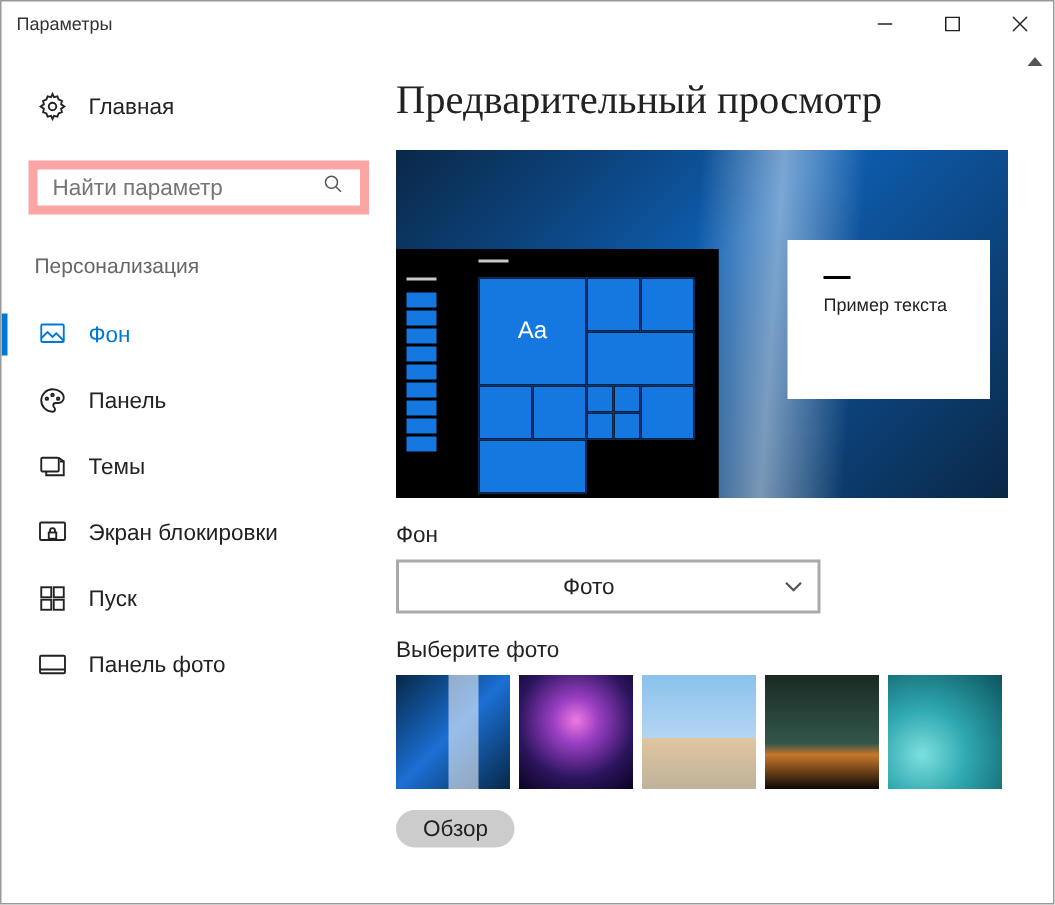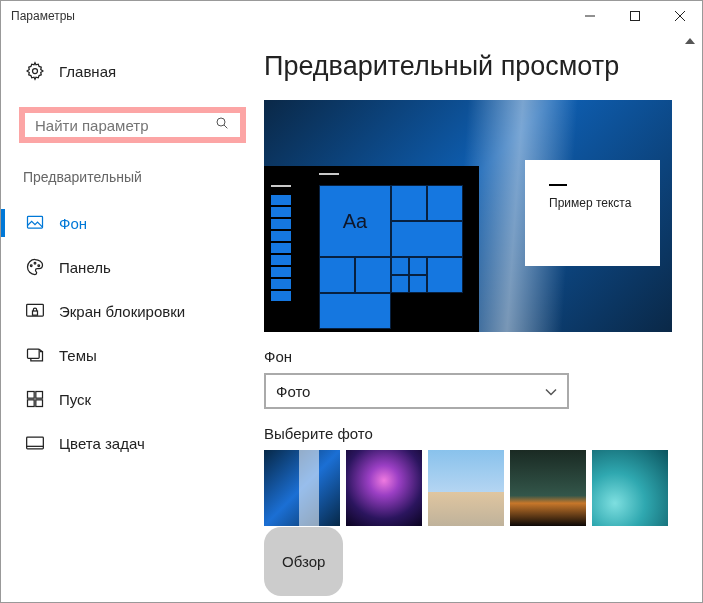--- a/index.html
+++ b/index.html
@@ -15,47 +15,47 @@
 .side-row { display: flex; align-items: center; height: 40px; padding: 0 6px; gap: 14px; font-size: 15px; color: #222; position: relative; }
 .side-row.home { margin-bottom: 8px; text-align: center; }
 .side-row.active { color: #0078d7; }
 .side-row.active::before { content: ''; position: absolute; left: -18px; top: 6px; bottom: 6px; width: 4px; background: #0078d7; }
 .icon { width: 20px; height: 20px; display: flex; align-items: center; justify-content: center; color: inherit; }
 .searchbox { position: relative; height: 36px; margin: 4px 0 20px 0; border: 6px solid #fca5a5; display: flex; align-items: center; padding: 0 36px 0 10px; }
 .searchbox input { border: none; outline: none; font-size: 15px; flex: 1; color: #666; background: transparent; }
 .search-icon { position: absolute; right: 10px; top: 50%; transform: translateY(-50%); color: #555; }
 .section-title { font-size: 14px; color: #666; margin: 2px 0 14px 4px; }
 .main { flex: 1; padding: 20px 8px 0 8px; overflow: hidden; }
-h1 { font-size: 27px; font-weight: 400; color: #222; margin-bottom: 18px; }
+h1 { font-size: 27px; font-weight: 400; color: #222; margin-bottom: 18px; font-family: Liberation Serif, serif; }
 .preview-box { width: 408px; height: 232px; background: linear-gradient(135deg, #0a2847 0%, #0e5fb3 45%, #0a2847 100%); position: relative; overflow: hidden; }
 .preview-box .light { position: absolute; left: 48%; top: 0; bottom: 0; width: 110px; background: linear-gradient(90deg, rgba(255,255,255,0) 0%, rgba(255,255,255,.45) 50%, rgba(255,255,255,0) 100%); transform: skewX(-4deg); }
 .preview-overlay { position: absolute; left: 0; top: 66px; bottom: 0; width: 215px; background: #000; border: 1px solid #000; }
 .mini-taskbar { position: absolute; left: 6px; top: 18px; display: flex; flex-direction: column; gap: 2px; }
 .mini-taskbar div { width: 20px; height: 10px; background: #1577e0; }
 .mini-taskbar .hdr { width: 20px; height: 2px; background: #c9c9c9; margin-bottom: 6px; }
 .tiles { position: absolute; left: 54px; top: 6px; }
 .tiles .hdr { width: 20px; height: 2px; background: #c9c9c9; margin-bottom: 10px; }
 .tiles-grid { position: relative; width: 148px; height: 130px; }
 .tile { position: absolute; background: #1577e0; border: 1px solid #072040; }
-.tile.aa { display: flex; align-items: center; justify-content: center; color: #0f172a; font-size: 20px; }
+.tile.aa { display: flex; align-items: center; justify-content: center; color: #ffffff; font-size: 16px; }
 .sample-win { position: absolute; right: 12px; top: 60px; width: 135px; height: 106px; background: #fff; padding: 24px; }
 .sample-win .bar { width: 18px; height: 2px; background: #000; margin-bottom: 10px; }
 .sample-win .txt { font-size: 12px; color: #222; }
 .label { font-size: 15px; color: #222; margin: 16px 0 8px 0; }
-.dropdown { position: relative; width: 305px; height: 36px; border: 2px solid #aaa; display: flex; align-items: center; padding: 0 36px 0 10px; font-size: 15px; color: #222; }
+.dropdown { position: relative; width: 283px; height: 36px; border: 2px solid #aaa; display: flex; align-items: center; padding: 0 36px 0 10px; font-size: 15px; color: #222; justify-content: center; }
 .chev { position: absolute; right: 10px; top: 50%; transform: translateY(-50%); color: #555; }
 .thumbs { display: flex; gap: 6px; margin-top: 4px; }
 .thumb { width: 76px; height: 76px; position: relative; overflow: hidden; cursor: default; }
 .t1 { background: linear-gradient(135deg, #072847 0%, #1b6fd4 50%, #072847 100%); }
 .t1::after { content: ''; position: absolute; left: 46%; top: 0; bottom: 0; width: 20px; background: rgba(255,255,255,.55); }
 .t2 { background: radial-gradient(circle at 50% 40%, #ef7ae0 0%, #9b3fc4 25%, #2b155e 65%, #0a0320 100%); }
 .t3 { background: linear-gradient(to bottom, #89c2ec 0%, #b4d5f2 55%, #e0c6a0 55%, #bfb29b 100%); }
 .t4 { background: linear-gradient(to bottom, #1a2a23 0%, #33564a 60%, #c7772a 70%, #0c0806 100%); }
 .t5 { background: radial-gradient(circle at 30% 70%, #7edfe0 0%, #2fa8b0 40%, #0b535e 100%); }
-.browse-btn { display: inline-block; padding: 26px 18px; background: #ccc; font-size: 15px; color: #222; margin-top: 1px; cursor: default; border-radius: 17px; }
+.browse-btn { display: inline-block; padding: 4px 18px; background: #ccc; font-size: 15px; color: #222; margin-top: 14px; cursor: default; border-radius: 17px; }
 </style>
 </head>
 <body>
 
 <div class="titlebar">
   <span class="title">Параметры</span>
   <div class="win-controls">
     <div class="win-btn">
       <svg width="10" height="10">
           <line x1="0" y1="5" x2="10" y2="5" stroke="currentColor" stroke-width="1"></line>
@@ -98,21 +98,21 @@
     <div class="searchbox">
       <input type="text" placeholder="Найти параметр" style="">
       <span class="search-icon">
         <svg width="16" height="16" viewBox="0 0 24 24" fill="none" stroke="#555" stroke-width="1.5">
             <circle cx="10.5" cy="10.5" r="6"></circle>
             <line x1="20" y1="20" x2="15" y2="15"></line>
           </svg>
       </span>
     </div>
 
-    <div class="section-title">Предварительный</div>
+    <div class="section-title">Персонализация</div>
 
     <div class="side-row nav active">
       <span class="icon">
         <svg width="20" height="20" viewBox="0 0 24 24" fill="none" stroke="#0078d7" stroke-width="1.5">
             <rect x="3" y="4" width="18" height="14" rx="1"></rect>
             <path d="M3 15l5-5 4 4 3-3 6 6"></path>
           </svg>
       </span>
       <span>Фон</span>
     </div>
@@ -125,37 +125,37 @@
             <circle cx="12" cy="7.5" r="1"></circle>
             <circle cx="16.5" cy="10.5" r="1"></circle>
           </svg>
       </span>
       <span>Панель</span>
     </div>
 
     <div class="side-row nav">
       <span class="icon">
         <svg width="20" height="20" viewBox="0 0 24 24" fill="none" stroke="#222" stroke-width="1.5">
+            <rect x="3" y="5" width="14" height="11" rx="1"></rect>
+            <path d="M7 16v3h14V8h-3"></path>
+            <path d="M17 5l4 3"></path>
+          </svg>
+      </span>
+      <span>Темы</span>
+    </div>
+
+    <div class="side-row nav">
+      <span class="icon">
+        <svg width="20" height="20" viewBox="0 0 24 24" fill="none" stroke="#222" stroke-width="1.5">
             <rect x="2" y="4" width="20" height="14" rx="1"></rect>
             <rect x="9" y="12" width="6" height="5"></rect>
             <path d="M10 12v-1.5a2 2 0 0 1 4 0V12"></path>
           </svg>
       </span>
       <span>Экран блокировки</span>
-    </div>
-
-    <div class="side-row nav">
-      <span class="icon">
-        <svg width="20" height="20" viewBox="0 0 24 24" fill="none" stroke="#222" stroke-width="1.5">
-            <rect x="3" y="5" width="14" height="11" rx="1"></rect>
-            <path d="M7 16v3h14V8h-3"></path>
-            <path d="M17 5l4 3"></path>
-          </svg>
-      </span>
-      <span>Темы</span>
     </div>
 
     <div class="side-row nav">
       <span class="icon">
         <svg width="20" height="20" viewBox="0 0 24 24" fill="none" stroke="#222" stroke-width="1.5">
             <rect x="3" y="3" width="8" height="8"></rect>
             <rect x="13" y="3" width="8" height="8"></rect>
             <rect x="3" y="13" width="8" height="8"></rect>
             <rect x="13" y="13" width="8" height="8"></rect>
           </svg>
@@ -163,21 +163,21 @@
       <span>Пуск</span>
     </div>
 
     <div class="side-row nav">
       <span class="icon">
         <svg width="20" height="20" viewBox="0 0 24 24" fill="none" stroke="#222" stroke-width="1.5">
             <rect x="2" y="5" width="20" height="14" rx="1"></rect>
             <line x1="2" y1="16" x2="22" y2="16"></line>
           </svg>
       </span>
-      <span>Цвета задач</span>
+      <span>Панель фото</span>
     </div>
   </div>
 
   <div class="main">
     <h1>Предварительный просмотр</h1>
 
     <div class="preview-box">
       <div class="light"></div>
       <div class="preview-overlay">
         <div class="mini-taskbar">

